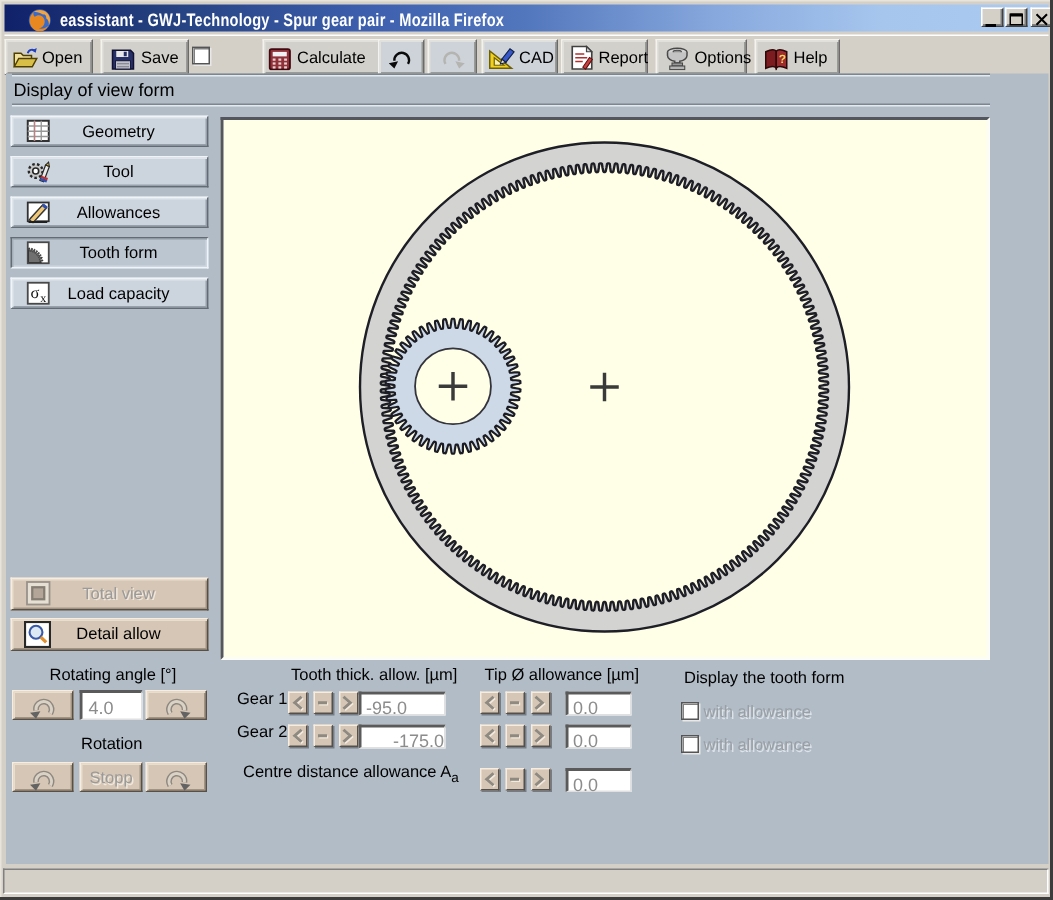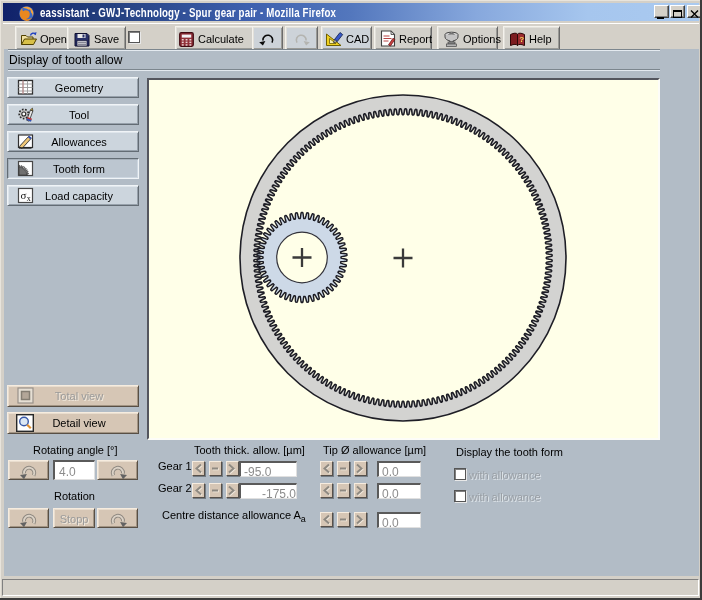--- a/index.html
+++ b/index.html
@@ -70,21 +70,21 @@
   <div class="winbtn" style="left:667px;"><svg width="13" height="12">
         <rect x="2.5" y="2.5" width="8" height="7" fill="none" stroke="#000" stroke-width="1"></rect>
         <rect x="2.5" y="2" width="8" height="2" fill="#000"></rect>
       </svg></div>
   <div class="winbtn" style="left:684px;"><svg width="13" height="12">
         <path d="M3,2.5 L10,9.5 M10,2.5 L3,9.5" stroke="#000" stroke-width="1.4"></path>
       </svg></div>
 </div>
 
 <div class="abs" id="toolbar">
-  <div class="tbtn" style="left:12px;width:59px;">
+  <div class="tbtn" style="left:0;width:59px;">
       <svg width="18" height="16" viewBox="0 0 18 16" style="position:absolute;left:4px;top:4px">
 <path d="M1.5,13.5 L1.5,4.5 L6,4.5 L7.5,6 L13,6 L13,8" fill="#f0e0a0" stroke="#504000" stroke-width="1"></path>
 <path d="M1.5,13.5 L4.5,8 L16.5,8 L13.5,13.5 Z" fill="#d8c048" stroke="#504000" stroke-width="1"></path>
 <path d="M10.5,4.5 C11,2 14,1.5 15.5,3" fill="none" stroke="#2040c0" stroke-width="1.3"></path>
 <path d="M16.5,1 L15.8,4.2 L13.2,2.6 Z" fill="#2040c0"></path>
 </svg>
       <span class="tx" style="left:24px">Open</span>
     </div>
   <div class="tbtn" style="left:64px;width:59px;">
       <svg width="16" height="15" viewBox="0 0 16 15" style="position:absolute;left:6px;top:5px">
@@ -165,21 +165,21 @@
 <path d="M1.5,2.5 C5,0.8 7.5,0.8 8.5,2.2 L8.5,13.5 C7.5,12 5,12 1.5,13.5 Z" fill="#7c1c20" stroke="#2c0808" stroke-width="1"></path>
 <path d="M15.5,2.5 C12,0.8 9.5,0.8 8.5,2.2 L8.5,13.5 C9.5,12 12,12 15.5,13.5 Z" fill="#9c2c30" stroke="#2c0808" stroke-width="1"></path>
 <text x="10.2" y="10" font-family="Liberation Sans" font-size="8" font-weight="bold" fill="#f8d858">?</text>
 </svg>
       <span class="tx" style="left:25px">Help</span>
     </div>
 </div>
 
 <div class="abs" id="panel">
   <div class="groove" style="left:4px;top:0px;width:652px;"></div>
-  <div id="dispbar">Display of tooth allow</div>
+  <div id="dispbar">Display of view form</div>
   <div class="groove" style="left:4px;top:20px;width:652px;"></div>
 
   <div class="sbtn" style="top:55px;">
       <span class="ic"><svg width="18" height="17" viewBox="0 0 18 17">
 <circle cx="6.8" cy="8" r="4.6" fill="#c8c8c8" stroke="#282828" stroke-width="1.6" stroke-dasharray="1.7 1.5"></circle>
 <circle cx="6.8" cy="8" r="2" fill="#fff" stroke="#282828" stroke-width="1.1"></circle>
 <path d="M9.6,14.2 L13.4,4 L15.9,5 L12.1,15.2 Z" fill="#e8e8e8" stroke="#282828" stroke-width="0.8"></path>
 <path d="M10.4,11.9 L14.7,13.5" stroke="#c03030" stroke-width="1.7"></path>
 <path d="M9.9,13.3 L14.2,14.9" stroke="#3050b0" stroke-width="1.7"></path>
 <path d="M13.4,4 L15.9,5 L15.4,2.1 Z" fill="#e8c030" stroke="#282828" stroke-width="0.7"></path>
@@ -236,21 +236,21 @@
 <rect x="4.5" y="4.5" width="8" height="8" fill="#b3a698" stroke="#847d72" stroke-width="1.5"></rect>
 </svg></span>
     <span class="abs" style="left:12px;right:0;top:4px;text-align:center;">Total view</span>
   </div>
   <div class="bbtn" style="left:3px;top:363px;width:132px;height:22px;">
     <span class="abs" style="left:8px;top:1px;"><svg width="18" height="18" viewBox="0 0 18 18">
 <rect x="0.7" y="0.7" width="16.6" height="16.6" fill="#fff" stroke="#282828" stroke-width="1.4"></rect>
 <circle cx="8" cy="7.5" r="4.3" fill="#dce8f4" stroke="#3858a8" stroke-width="1.4"></circle>
 <path d="M11.2,10.7 L14.8,14.3" stroke="#e09030" stroke-width="2.2"></path>
 </svg></span>
-    <span class="abs" style="left:12px;right:0;top:4px;text-align:center;">Detail view</span>
+    <span class="abs" style="left:12px;right:0;top:4px;text-align:center;">Detail allow</span>
   </div>
 
   <div class="lab" style="left:29px;top:395px;text-align:right;">Rotating angle [°]</div>
   <div class="bbtn" style="left:4px;top:411px;width:41px;height:20px;padding:2px 0 0 8px;"><svg width="24" height="18" viewBox="0 0 24 18">
 <g transform="translate(12.2,9.2)">
 <path d="M4.4,3.4 A5.2,5.2 0 1 0 -5.2,1.4" fill="none" stroke="#8e8880" stroke-width="3.8"></path>
 <path d="M4.4,3.4 A5.2,5.2 0 1 0 -5.2,1.4" fill="none" stroke="#dbd2c6" stroke-width="1.9"></path>
 <path d="M-9.2,2.9 L-2.3,1.9 L-5.2,7 Z" fill="#636363"></path>
 </g>
 </svg></div>

